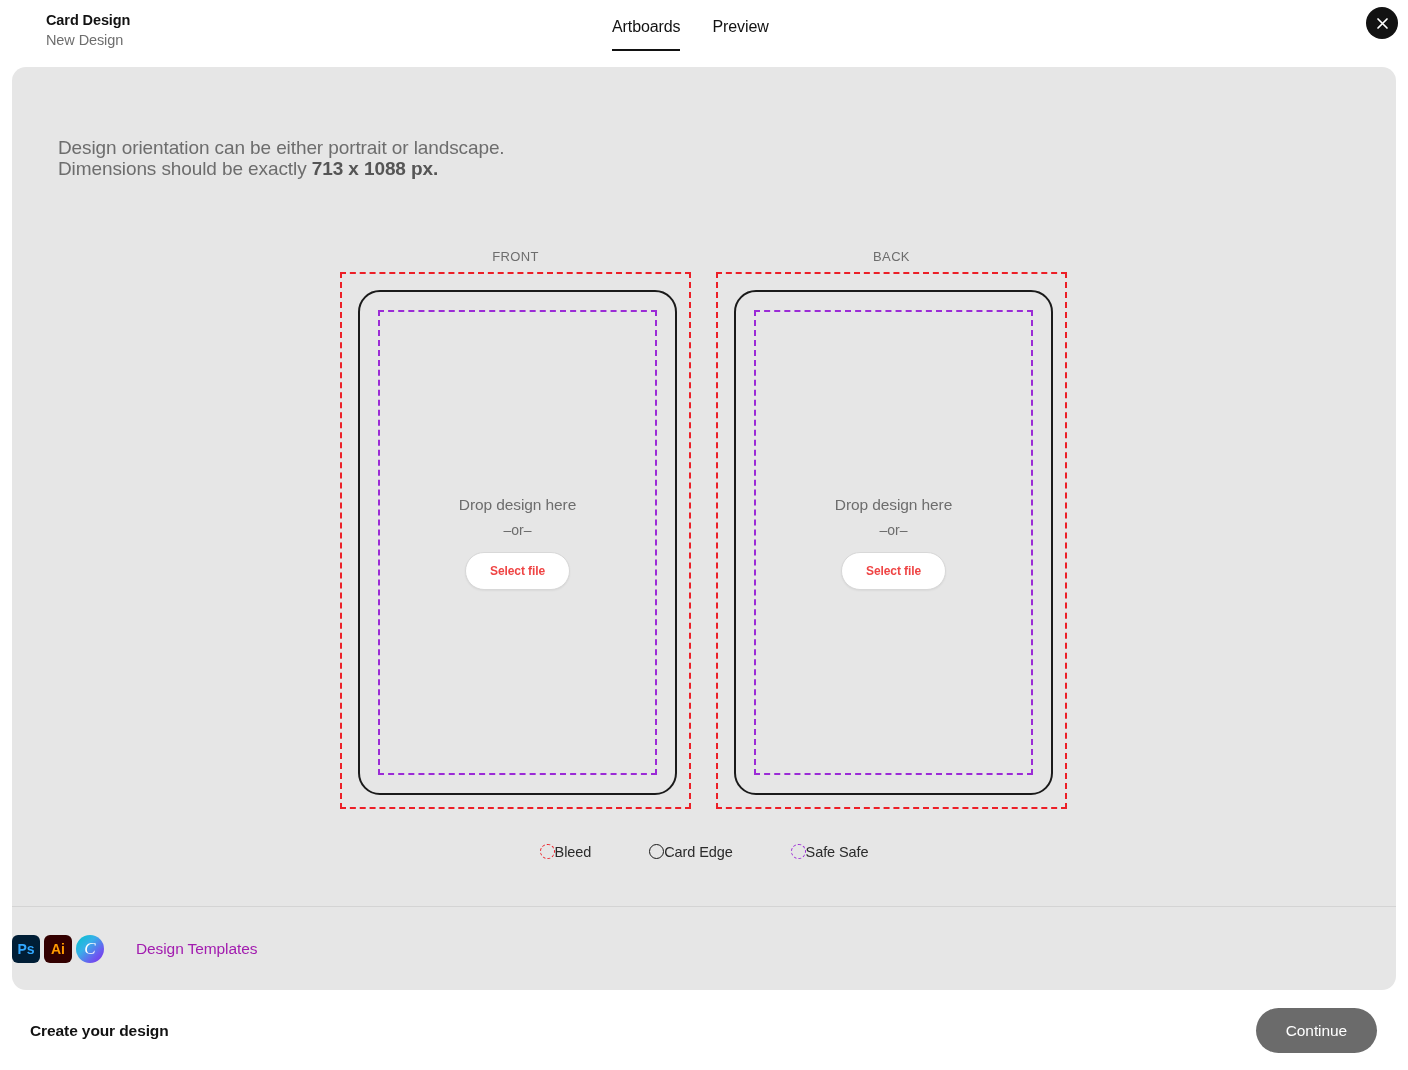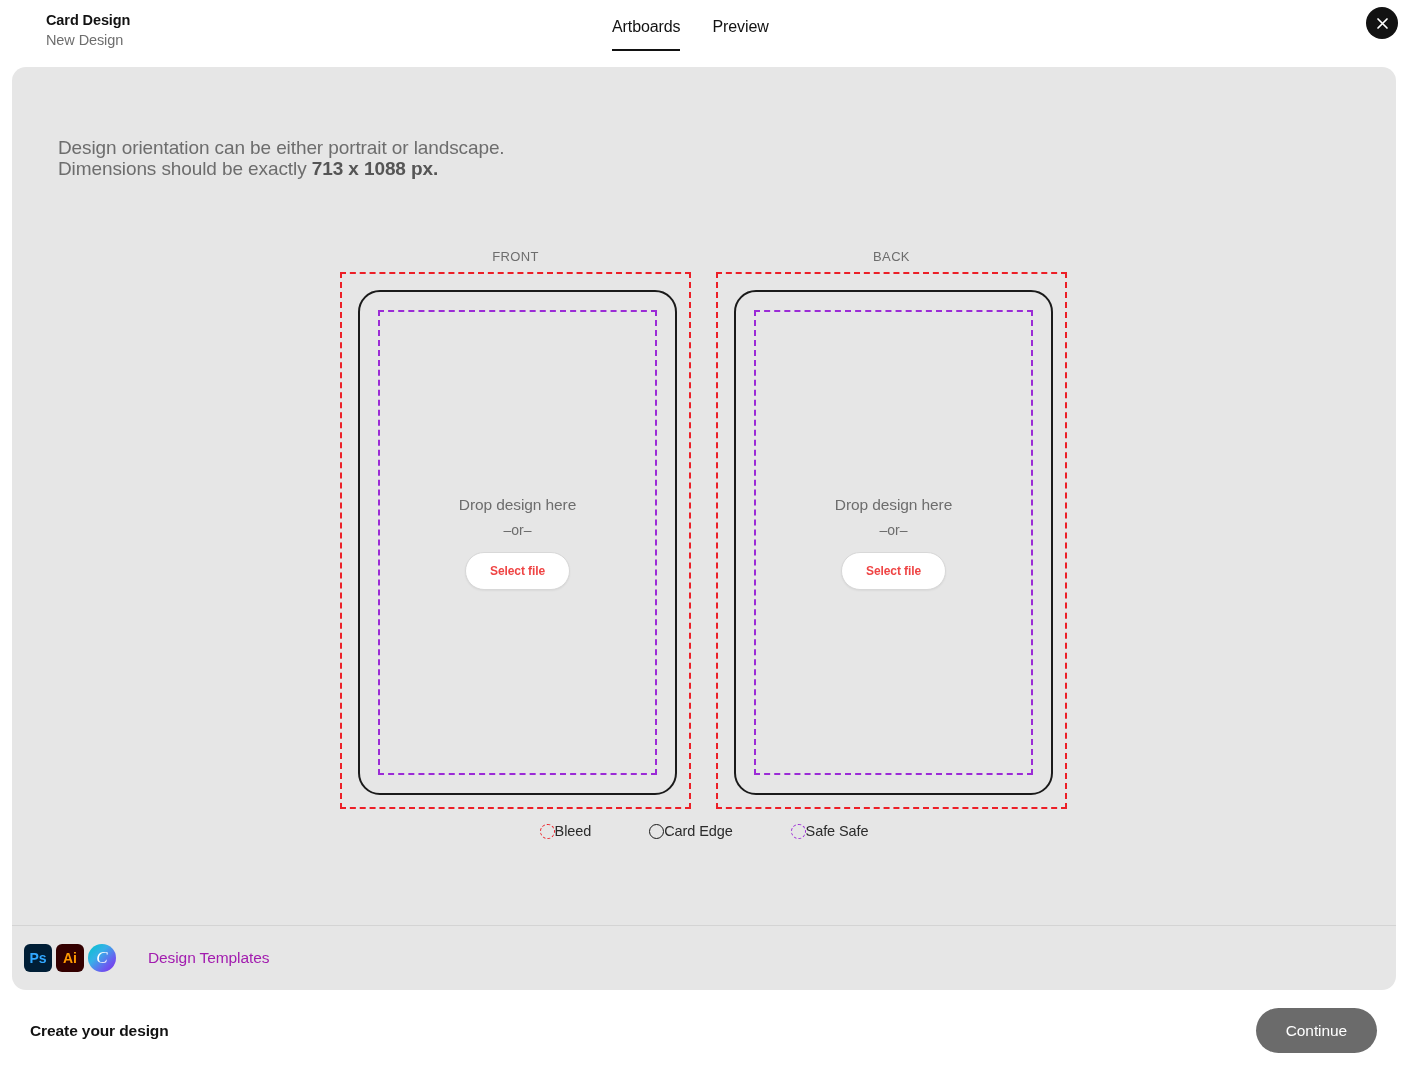--- a/index.html
+++ b/index.html
@@ -185,21 +185,22 @@
     position: absolute;
     top: 756px;
     left: 0;
     width: 100%;
     display: flex;
     justify-content: center;
     gap: 58px;
   }
   .legend-item {
     display: flex;
-    align-items: flex-end;
+    align-items: flex-start;
+    margin-top: 21px;
   }
   .legend-swatch {
     width: 15px;
     height: 15px;
     border-radius: 50%;
   }
   .sw-bleed { border: 1.6px dashed #ec1f27; }
   .sw-edge  { border: 1.6px solid #1a1a1a; }
   .sw-safe  { border: 1.6px dashed #9b2bd6; }
   .legend-label {
@@ -207,25 +208,24 @@
     color: #2b2b2b;
     letter-spacing: -0.1px;
   }
 
   
   .templates-bar {
     position: absolute;
     left: 0;
     bottom: 0;
     width: 1384px;
-    height: 65px;
+    height: 84px;
     border-top: 1px solid #d4d4d4;
     display: flex;
     align-items: center;
-    padding-left: 12px;
   }
   .app-icons { display: flex; align-items: center; }
   .app-icon {
     width: 28px;
     height: 28px;
     border-radius: 6px;
     display: flex;
     align-items: center;
     justify-content: center;
     font-size: 14px;

